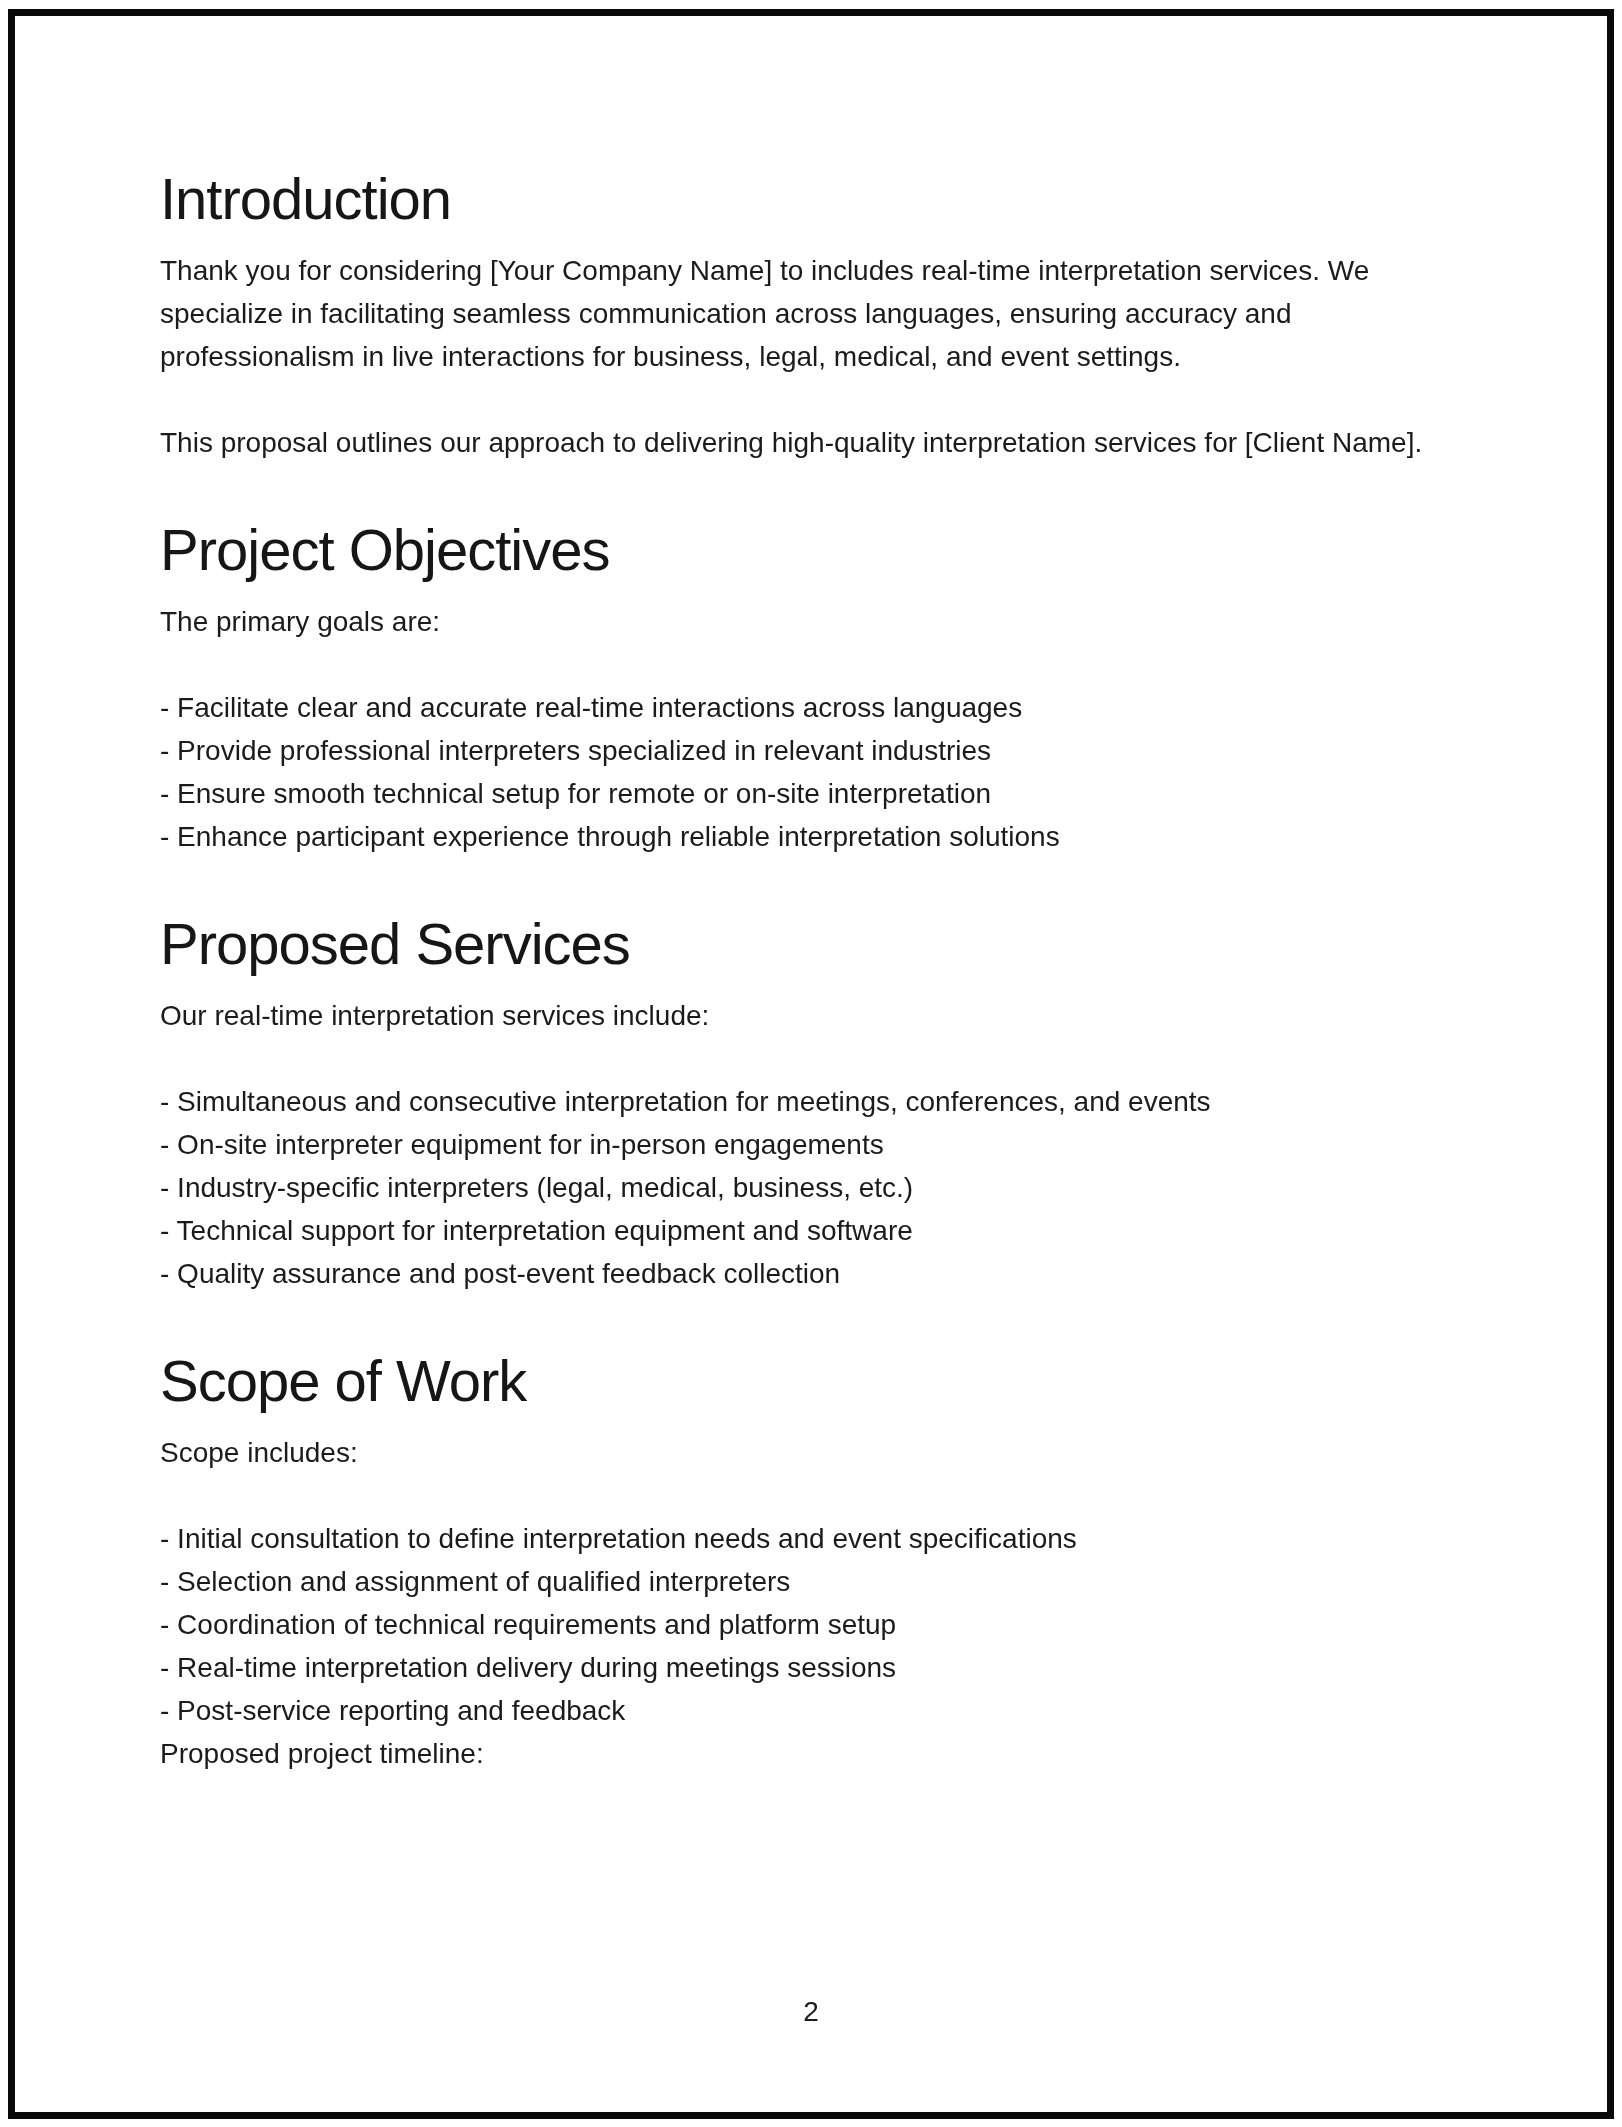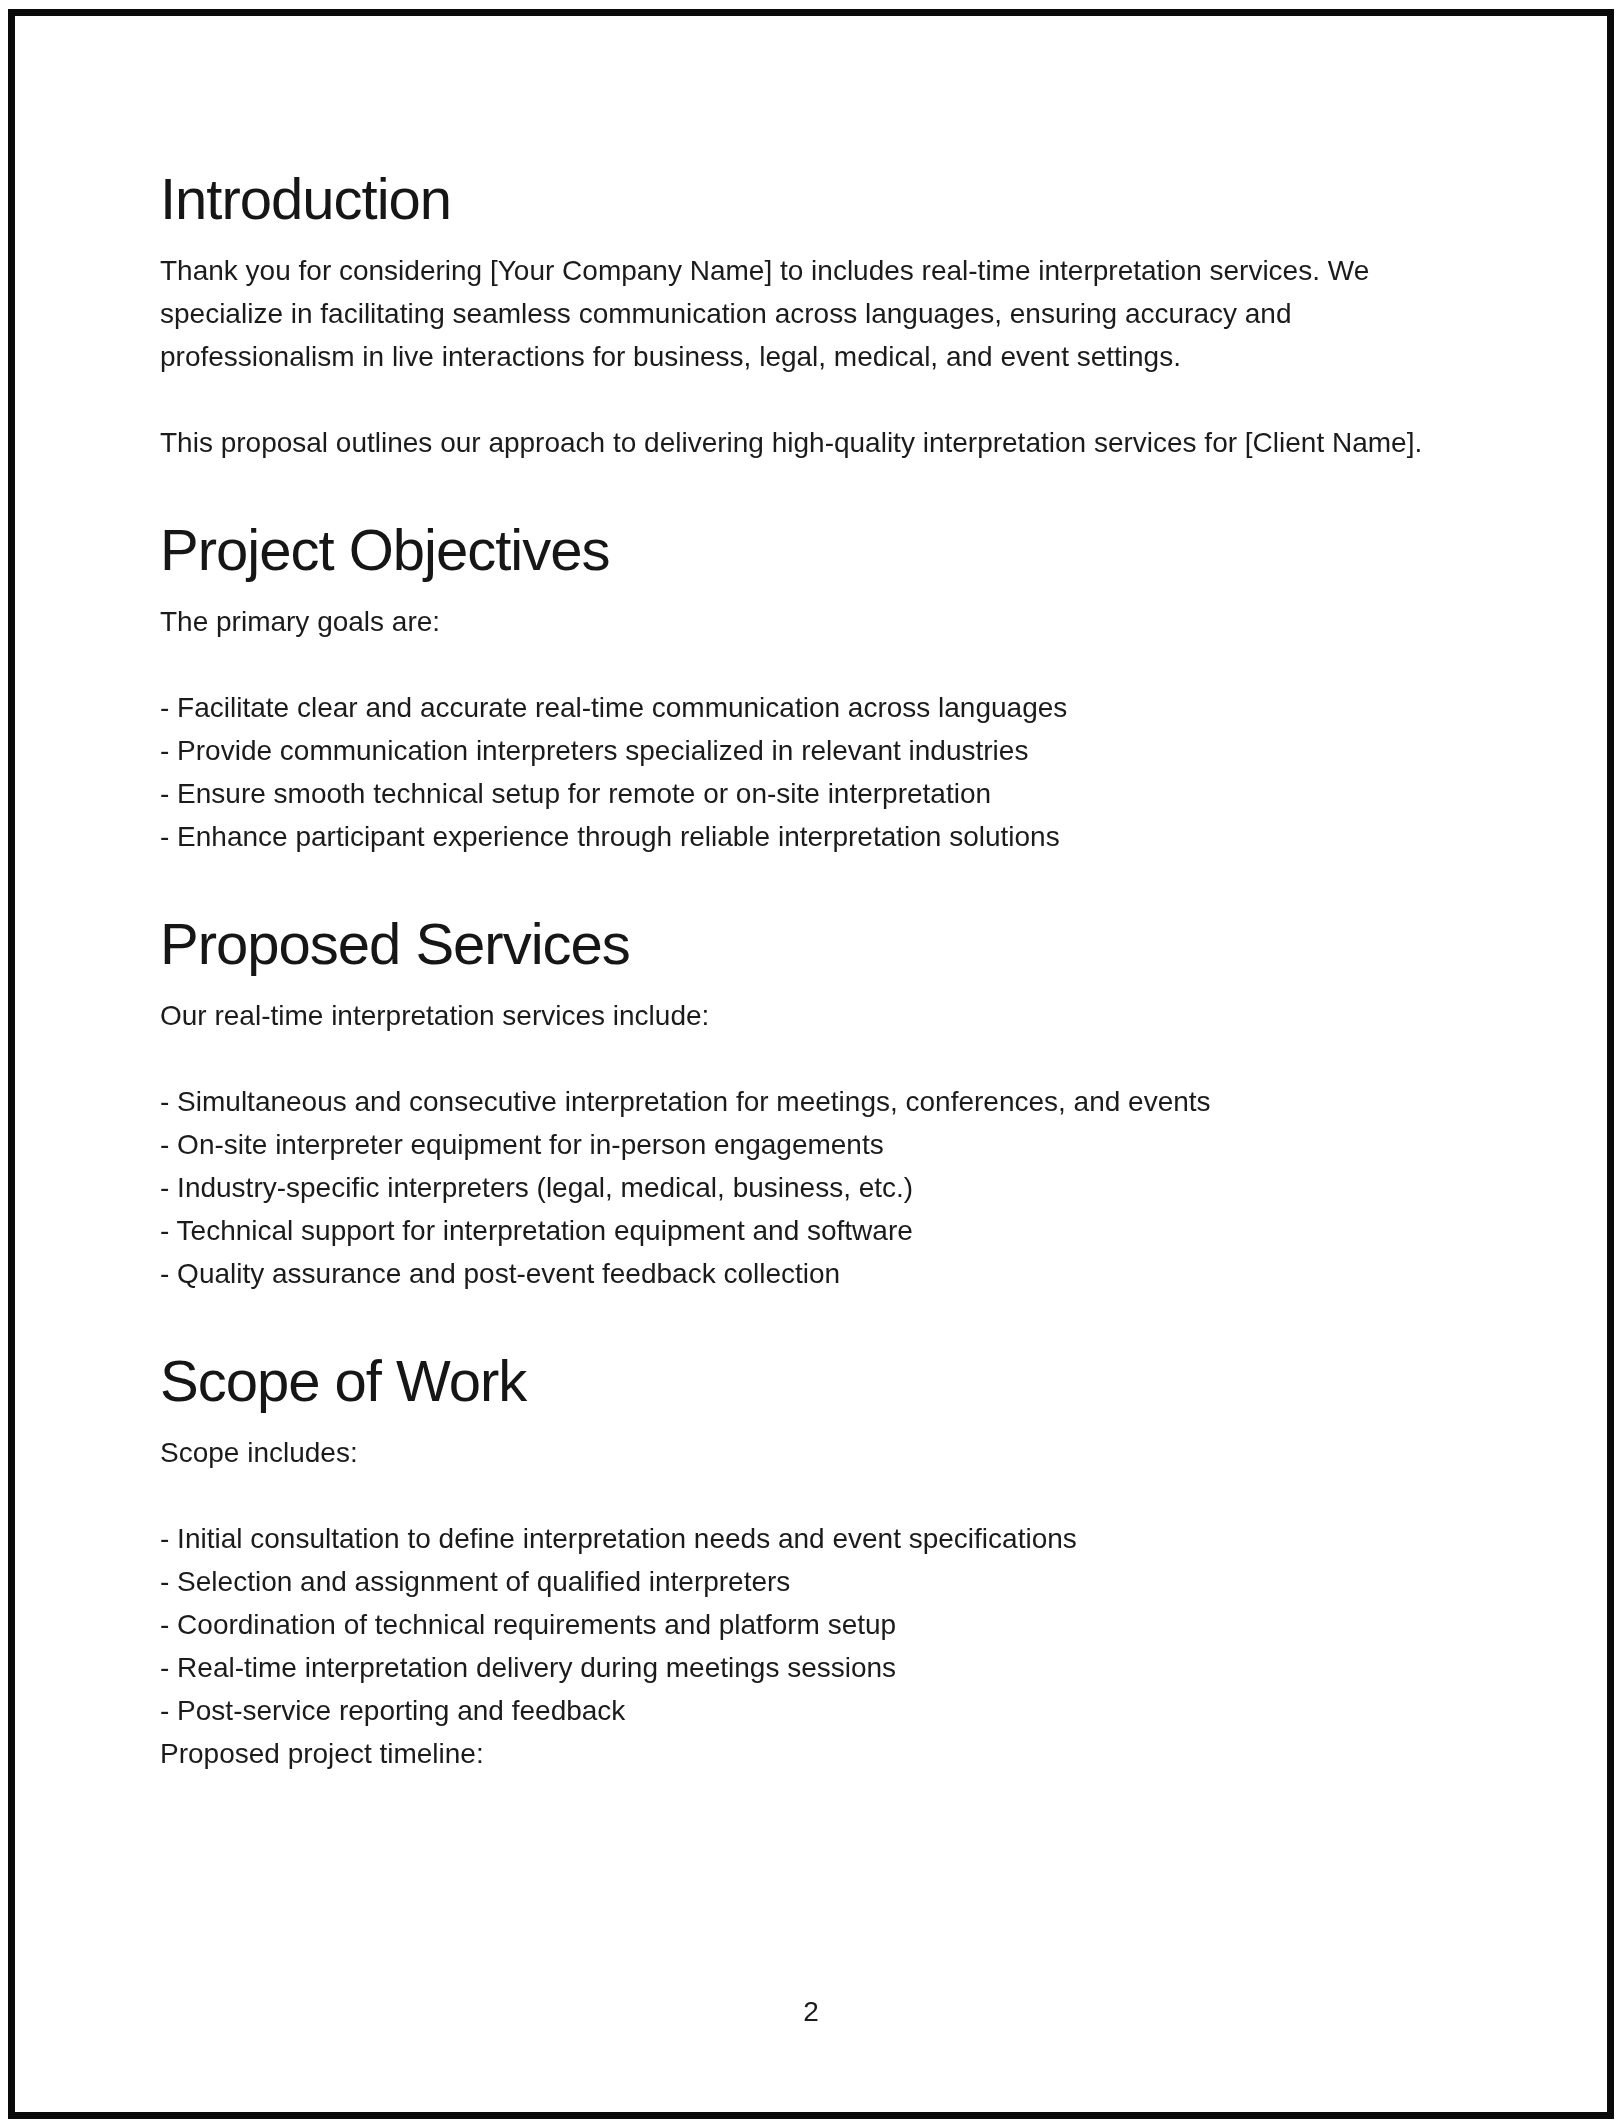--- a/index.html
+++ b/index.html
@@ -68,22 +68,22 @@
       <span class="ln">specialize in facilitating seamless communication across languages, ensuring accuracy and</span>
       <span class="ln">professionalism in live interactions for business, legal, medical, and event settings.</span>
     </p>
     <p>
       <span class="ln">This proposal outlines our approach to delivering high-quality interpretation services for [Client Name].</span>
     </p>
 
     <h1>Project Objectives</h1>
     <p>The primary goals are:</p>
     <div class="list">
-      <p>- Facilitate clear and accurate real-time communication across languages</p>
-      <p>- Provide communication interpreters specialized in relevant industries</p>
+      <p>- Facilitate clear and accurate real-time interactions across languages</p>
+      <p>- Provide professional interpreters specialized in relevant industries</p>
       <p>- Ensure smooth technical setup for remote or on-site interpretation</p>
       <p>- Enhance participant experience through reliable interpretation solutions</p>
     </div>
 
     <h1>Proposed Services</h1>
     <p>Our real-time interpretation services include:</p>
     <div class="list">
       <p>- Simultaneous and consecutive interpretation for meetings, conferences, and events</p>
       <p>- On-site interpreter equipment for in-person engagements</p>
       <p>- Industry-specific interpreters (legal, medical, business, etc.)</p>

